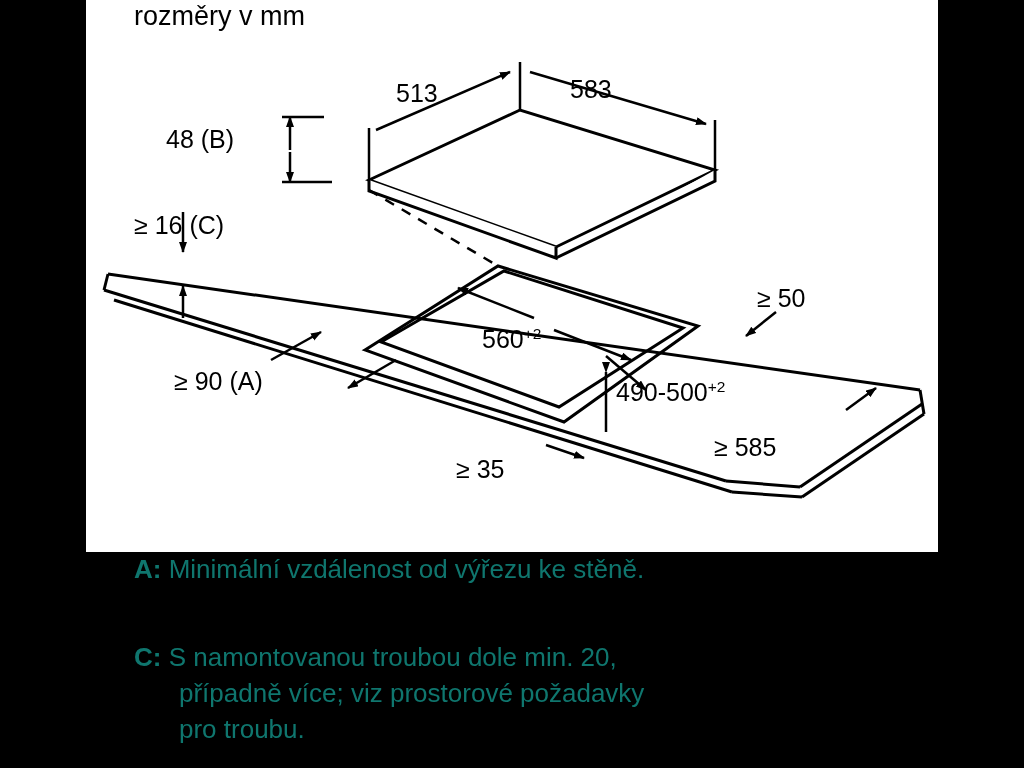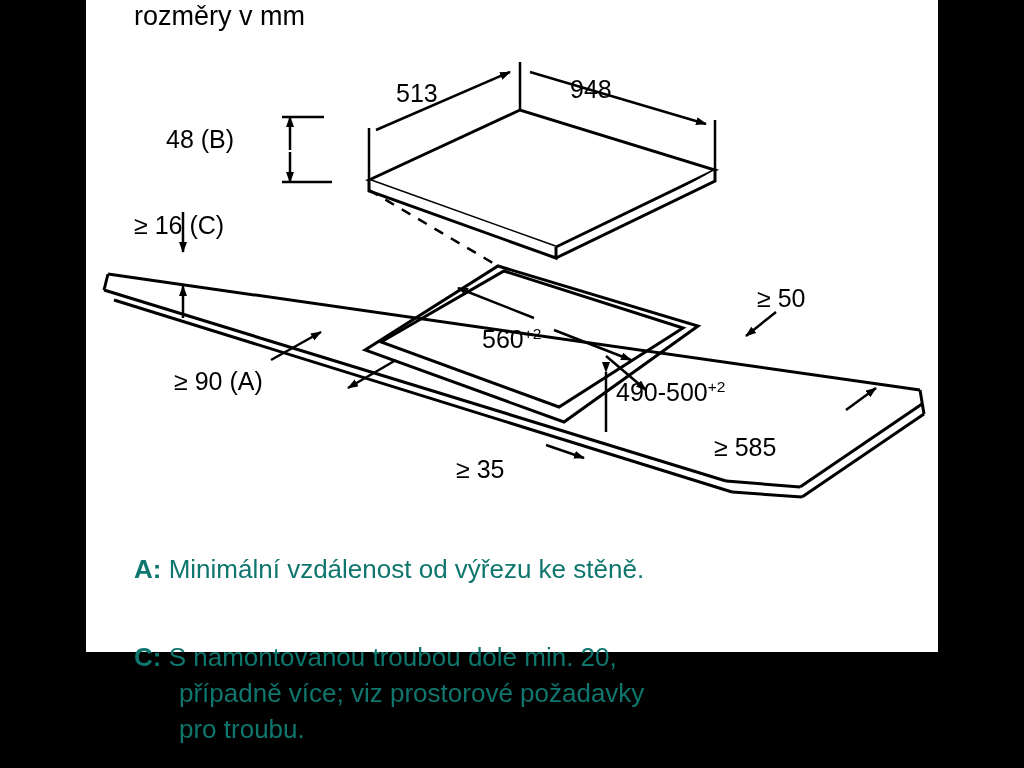--- a/index.html
+++ b/index.html
@@ -13,21 +13,21 @@
     height: 768px;
     background: #000000;
     overflow: hidden;
     font-family: "Liberation Sans", sans-serif;
   }
   #canvas {
     position: absolute;
     left: 86px;
     top: 0px;
     width: 852px;
-    height: 652px;
+    height: 552px;
     background: #ffffff;
   }
   #svg-diagram {
     position: absolute;
     left: 0;
     top: 0;
     width: 852px;
     height: 768px;
   }
   .lbl {
@@ -139,21 +139,21 @@
 
         <line x1="310" y1="360" x2="262" y2="388" marker-end="url(#arrow)"></line>
         <line x1="520" y1="356" x2="560" y2="390" marker-end="url(#arrow)"></line>
         <line x1="520" y1="432" x2="520" y2="372" marker-end="url(#arrowStart)"></line>
       </g>
     </svg>
 
     <div class="lbl lbl-big" style="left:48px; top:2px;">rozměry v mm</div>
 
     <div class="lbl" style="left:310px; top:80px;">513</div>
-    <div class="lbl" style="left:484px; top:76px;">948</div>
+    <div class="lbl" style="left:484px; top:76px;">583</div>
 
     <div class="lbl" style="left:80px; top:126px;">
       <span>48 (B)</span>
     </div>
 
     <div class="lbl" style="left:48px; top:212px;">≥ 16 (C)</div>
 
     <div class="lbl" style="left:644px; top:285px;margin-left:27px;">≥ 50</div>
 
     <div class="lbl" style="left:396px; top:325px;"><span>560</span><span class="sup">+2</span></div>

